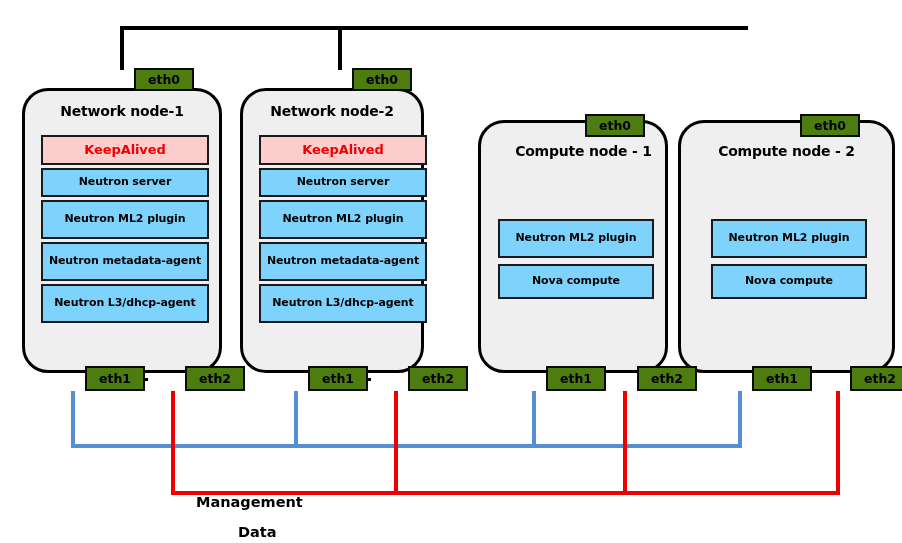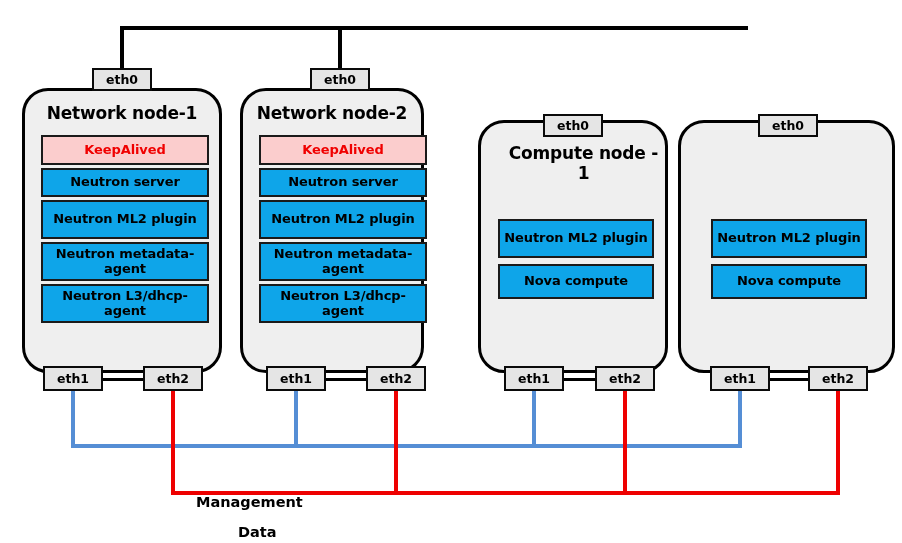--- a/index.html
+++ b/index.html
@@ -4,33 +4,33 @@
 <style>
   html,body{margin:0;padding:0;}
   body{width:902px;height:543px;background:#ffffff;
        font-family:"DejaVu Sans","Liberation Sans",sans-serif;overflow:hidden;}
   #stage{position:relative;width:902px;height:543px;}
 
   
   .node{position:absolute;box-sizing:border-box;
         background:#efefef;border:3px solid #000;border-radius:26px;z-index:2;}
   .node-title{position:absolute;left:0;right:0;text-align:center;
-              font-weight:bold;font-size:17px;color:#000;letter-spacing:-.2px;}
+              font-weight:bold;font-size:14px;color:#000;letter-spacing:-.2px;}
 
   
-  .svc{position:absolute;box-sizing:border-box;background:#0ea5e9;
-       border:2px solid #1a1a1a;color:#000;font-weight:bold;font-size:13px;
+  .svc{position:absolute;box-sizing:border-box;background:#7dd3fc;
+       border:2px solid #1a1a1a;color:#000;font-weight:bold;font-size:11px;
        display:flex;align-items:center;justify-content:center;text-align:center;
        line-height:1.12;letter-spacing:-.1px;}
   .svc.keepalived{background:#fbcdcd;color:#f00000;font-size:13px;}
 
   
-  .eth{position:absolute;box-sizing:border-box;background:#e5e5e5;
+  .eth{position:absolute;box-sizing:border-box;background:#4d7c0f;
        border:2.5px solid #0a0a0a;color:#000;font-weight:bold;font-size:12.5px;
-       display:flex;align-items:center;justify-content:center;z-index:6;}
+       display:flex;align-items:center;justify-content:center;z-index:6;margin-left:42px;}
 
   
   .wire{position:absolute;z-index:1;}
   .wire.blk{background:#000;}
   .wire.blue{background:#558ed5;}
   .wire.red{background:#ee0000;}
   .wire.top{z-index:5;}
 
   
   .buslabel{position:absolute;font-weight:bold;font-size:14.5px;color:#000;
@@ -125,20 +125,21 @@
     <span>eth1</span>
     </div>
   <div class="eth" style="left:595px;top:366px;width:60px;height:25px;">
     <span>eth2</span>
     </div>
 
   <div class="eth" style="left:758px;top:114px;width:60px;height:23px;">
     <span>eth0</span>
   </div>
   <div class="node" style="left:678px;top:120px;width:217px;height:253px;">
+    <div class="node-title" style="top:20px;">Compute node - 2</div>
 
     <div class="svc" style="left:30px;top:96px;width:156px;height:39px;">
       <span>Neutron  ML2 plugin</span>
       </div>
     <div class="svc" style="left:30px;top:141px;width:156px;height:35px;">
       <span>Nova compute</span>
       </div>
   </div>
   <div class="wire blk" style="left:767px;top:378px;width:41px;height:3px;z-index:5;"></div>
   <div class="eth" style="left:710px;top:366px;width:60px;height:25px;">

